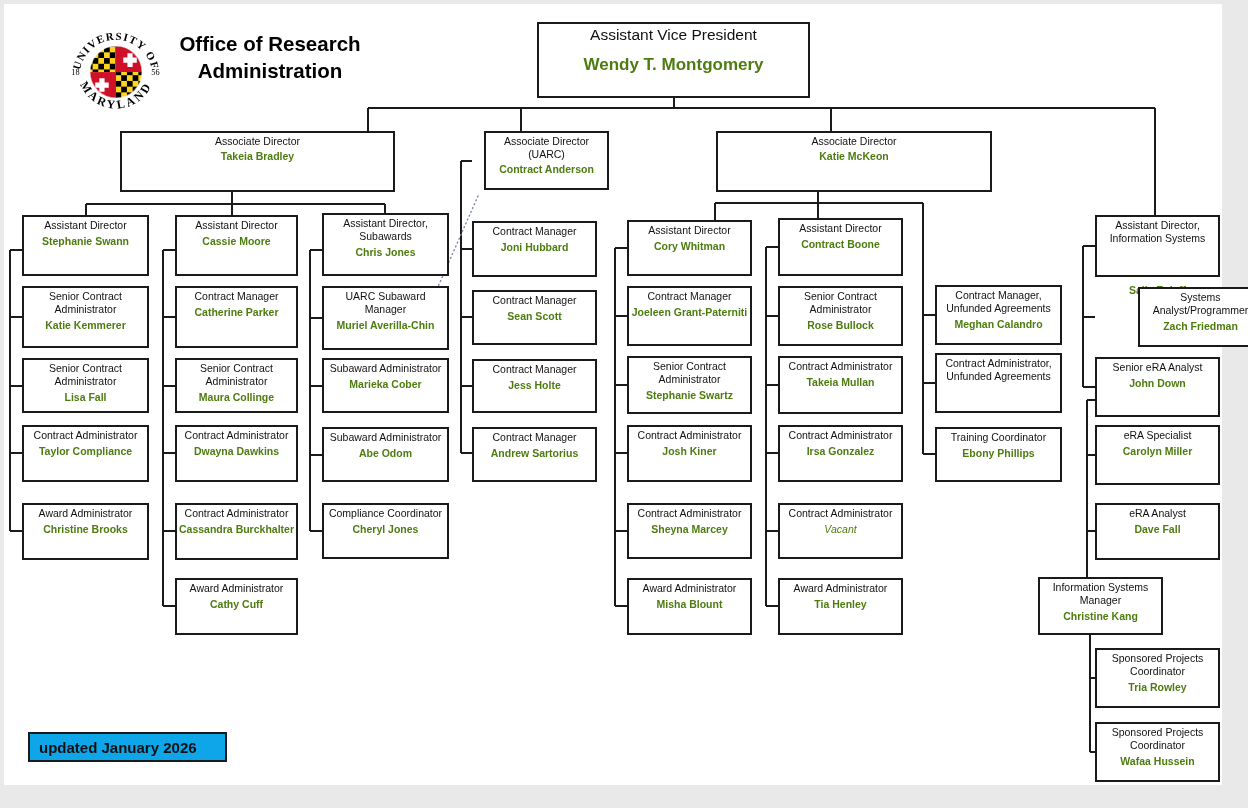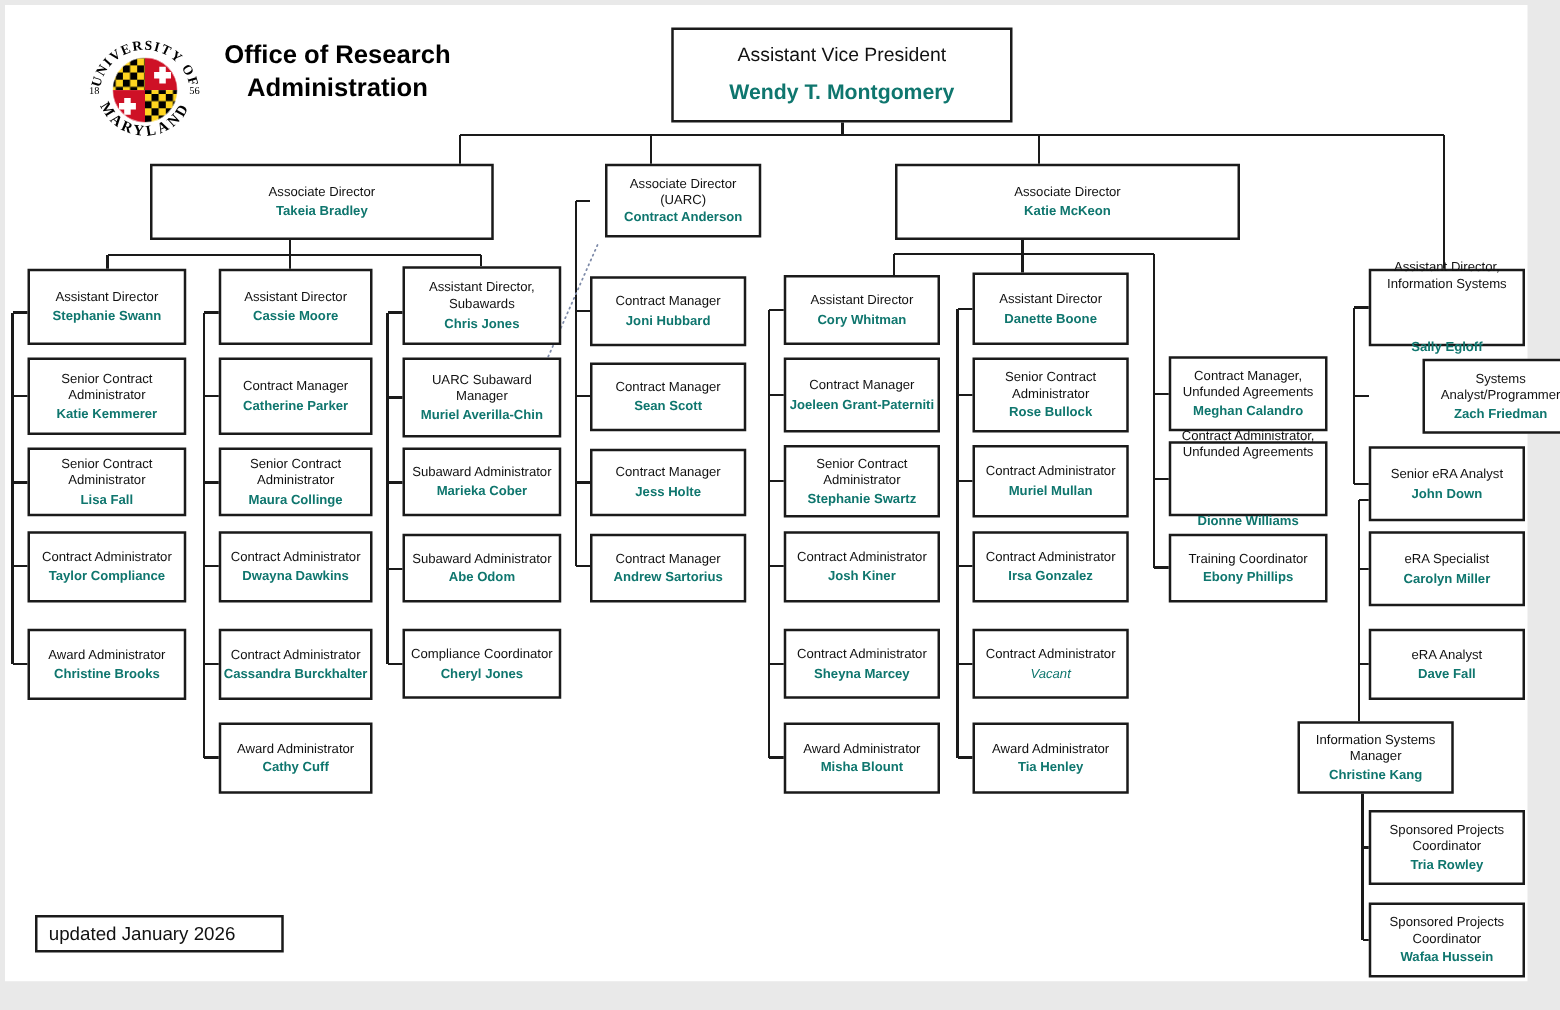--- a/index.html
+++ b/index.html
@@ -10,38 +10,38 @@
     color:#111;
   }
   .page{
     position:absolute;left:4px;top:4px;width:1218px;height:781px;
     background:#ffffff;
   }
   #connector-svg{position:absolute;left:0;top:0;pointer-events:none;}
   .box{
     position:absolute;box-sizing:border-box;
     border:2px solid #1a1a1a;background:#fff;
-    display:flex;flex-direction:column;align-items:center;justify-content:center;
+    display:flex;flex-direction:column;align-items:center;
     text-align:center;padding:2px 1px;
   }
   .role{font-size:10.5px;line-height:1.22;color:#111;}
-  .name{font-size:10.5px;font-weight:bold;margin-top:3px;white-space:nowrap;color:#0f766e;}
+  .name{font-size:10.5px;font-weight:bold;margin-top:3px;white-space:nowrap;color:#4d7c0f;}
   .name.vacant{font-style:italic;font-weight:normal;}
   .box-avp .role{font-size:15.5px;}
   .box-avp .name{font-size:17px;margin-top:10px;}
   .box-bradley .name,.box-mckeon .name,.box-anderson .name{margin-top:2px;}
   .chart-title{
     position:absolute;left:166px;top:30px;width:208px;
     font-size:20.5px;font-weight:bold;line-height:1.33;text-align:center;color:#000;
   }
   .logo-wrap{position:absolute;left:64px;top:18px;width:104px;height:104px;}
   .updated-box{
     position:absolute;left:28px;top:732px;width:199px;height:30px;box-sizing:border-box;
-    border:2px solid #1a1a1a;background:#ffffff;
-    display:flex;align-items:center;padding-left:9px;font-size:15px;color:#111;
+    border:2px solid #1a1a1a;background:#0ea5e9;
+    display:flex;align-items:center;padding-left:9px;font-size:15px;color:#111;font-weight:bold;
   }
 </style>
 </head>
 <body>
 
 <div class="page"></div>
 
 <svg id="connector-svg" width="1248" height="808">
   <g stroke="#1a1a1a" stroke-width="1.7" shape-rendering="crispEdges">
 
@@ -282,29 +282,29 @@
     <div class="box box-marcey" style="left: 627px; top: 503px; width: 125px; height: 56px;">
       <div class="role">Contract Administrator</div>
       <div class="name">Sheyna Marcey</div>
     </div>
     <div class="box box-blount" style="left: 627px; top: 578px; width: 125px; height: 57px;">
       <div class="role">Award Administrator</div>
       <div class="name">Misha Blount</div>
     </div>
     <div class="box box-boone" style="left: 778px; top: 218px; width: 125px; height: 58px;">
       <div class="role">Assistant Director</div>
-      <div class="name">Danette Boone</div>
+      <div class="name">Contract Boone</div>
     </div>
     <div class="box box-bullock" style="left: 778px; top: 286px; width: 125px; height: 60px;">
       <div class="role">Senior Contract Administrator</div>
       <div class="name">Rose Bullock</div>
     </div>
     <div class="box box-mullan" style="left: 778px; top: 356px; width: 125px; height: 58px;">
       <div class="role">Contract Administrator</div>
-      <div class="name">Muriel Mullan</div>
+      <div class="name">Takeia Mullan</div>
     </div>
     <div class="box box-gonzalez" style="left: 778px; top: 425px; width: 125px; height: 57px;">
       <div class="role">Contract Administrator</div>
       <div class="name">Irsa Gonzalez</div>
     </div>
     <div class="box box-vacant" style="left: 778px; top: 503px; width: 125px; height: 56px;">
       <div class="role">Contract Administrator</div>
       <div class="name vacant">Vacant</div>
     </div>
     <div class="box box-henley" style="left: 778px; top: 578px; width: 125px; height: 57px;">

